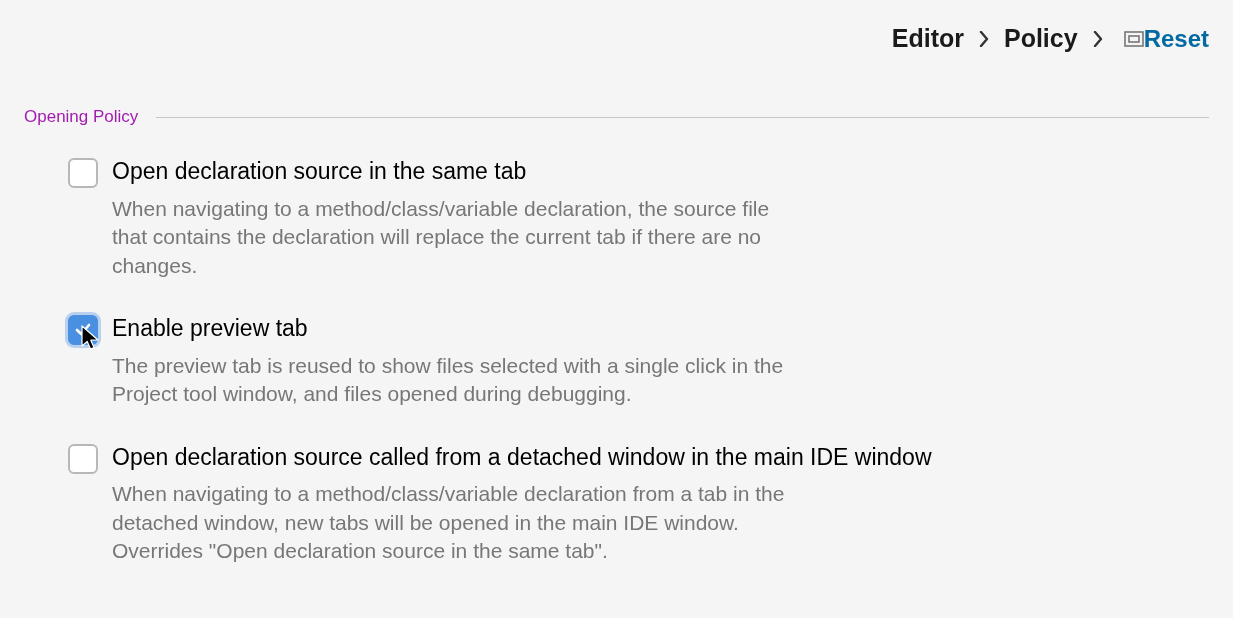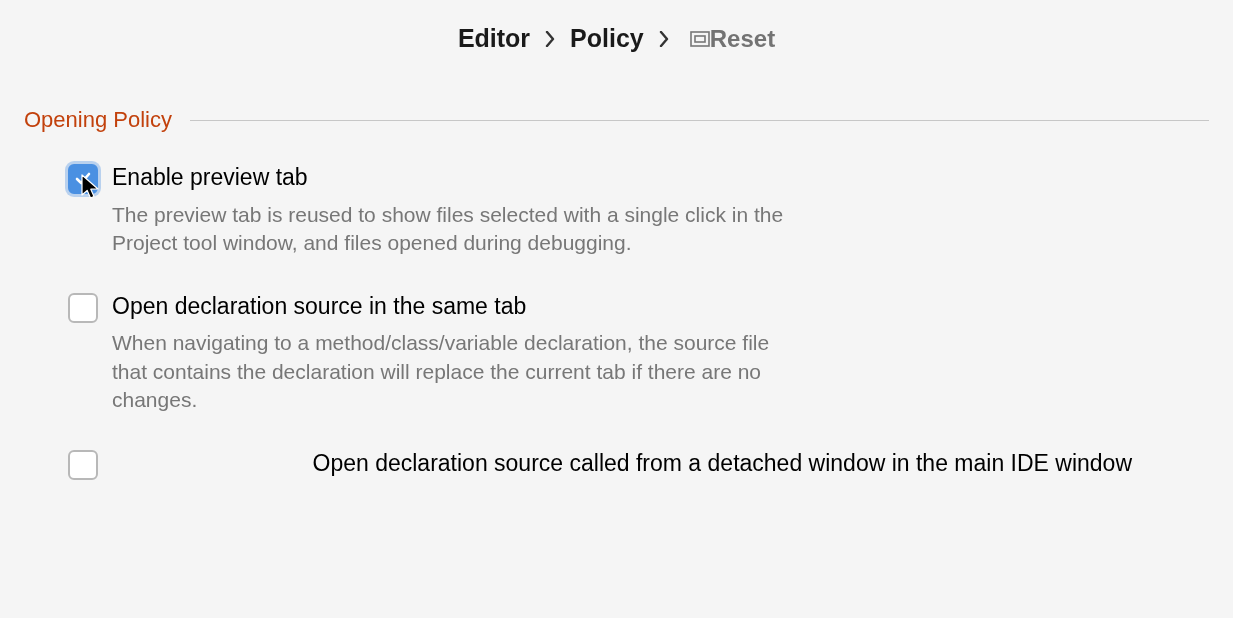--- a/index.html
+++ b/index.html
@@ -10,21 +10,21 @@
       font-family: -apple-system, "Helvetica Neue", Arial, sans-serif;
       color: #000;
       overflow: hidden;
     }
     .root {
       padding: 24px 24px 40px 24px;
     }
     .header-row {
       display: flex;
       align-items: center;
-      justify-content: center;
+      justify-content: flex-end;
       margin-bottom: 54px;
     }
     .breadcrumb {
       display: flex;
       align-items: center;
       gap: 14px;
       font-size: 25px;
       font-weight: 700;
       color: #1a1a1a;
     }
@@ -39,51 +39,51 @@
     .embed-icon {
       display: inline-flex;
       align-items: center;
       justify-content: center;
       margin-left: 6px;
     }
     .embed-icon svg { display: block; }
     .reset-link {
       font-size: 24px;
       font-weight: 700;
-      color: #737373;
+      color: #0369a1;
       cursor: pointer;
     }
     .section-header {
       display: flex;
       align-items: center;
       gap: 18px;
       margin-bottom: 30px;
     }
     .section-title {
-      font-size: 22px;
+      font-size: 17px;
       font-weight: 400;
-      color: #c2410c;
+      color: #a21caf;
       white-space: nowrap;
     }
     .section-rule {
       flex: 1;
       height: 1px;
       background: #c7c7c7;
     }
     .options {
       padding-left: 44px;
       max-width: 1140px;
     }
     .option-row {
       display: flex;
       align-items: flex-start;
       gap: 14px;
       margin-bottom: 34px;
     }
-    .option-row:last-child { margin-bottom: 16px; text-align: right; }
+    .option-row:last-child { margin-bottom: 16px; }
     .chk-wrap {
       position: relative;
       width: 30px;
       height: 30px;
       flex: 0 0 30px;
       margin-top: 1px;
     }
     .checkbox {
       width: 30px;
       height: 30px;
@@ -158,20 +158,32 @@
 
   <div class="section-header">
     <div class="section-title">Opening Policy</div>
     <div class="section-rule"></div>
   </div>
 
   <div class="options">
 
     <div class="option-row">
       <div class="chk-wrap">
+        <div class="checkbox">
+          
+        </div>
+      </div>
+      <div class="option-text">
+        <div class="option-label">Open declaration source in the same tab</div>
+        <div class="option-desc">When navigating to a method/class/variable declaration, the source file that contains the declaration will replace the current tab if there are no changes.</div>
+      </div>
+    </div>
+
+    <div class="option-row">
+      <div class="chk-wrap">
         <div class="checkbox checked">
           <svg width="18" height="18" viewBox="0 0 18 18">
               <path d="M3 9 L7.2 13 L15 4" fill="none" stroke="#fff" stroke-width="2.6" stroke-linecap="round" stroke-linejoin="round"></path>
             </svg>
         </div>
         <span class="cursor-overlay">
           <svg width="22" height="28" viewBox="0 0 22 28">
             <path d="M1 1 L1 21 L6.2 16.5 L9.5 24 L13 22.5 L9.8 15.2 L17 15 Z" fill="#000" stroke="#fff" stroke-width="1.2" stroke-linejoin="round"></path>
           </svg>
         </span>
@@ -182,31 +194,20 @@
       </div>
     </div>
 
     <div class="option-row">
       <div class="chk-wrap">
         <div class="checkbox">
           
         </div>
       </div>
       <div class="option-text">
-        <div class="option-label">Open declaration source in the same tab</div>
-        <div class="option-desc">When navigating to a method/class/variable declaration, the source file that contains the declaration will replace the current tab if there are no changes.</div>
-      </div>
-    </div>
-
-    <div class="option-row">
-      <div class="chk-wrap">
-        <div class="checkbox">
-          
-        </div>
-      </div>
-      <div class="option-text">
         <div class="option-label" style="max-width:1020px;">Open declaration source called from a detached window in the main IDE window</div>
+        <div class="option-desc">When navigating to a method/class/variable declaration from a tab in the detached window, new tabs will be opened in the main IDE window. Overrides "Open declaration source in the same tab".</div>
       </div>
     </div>
 
   </div>
 
 </div>
 
 </body></html>

